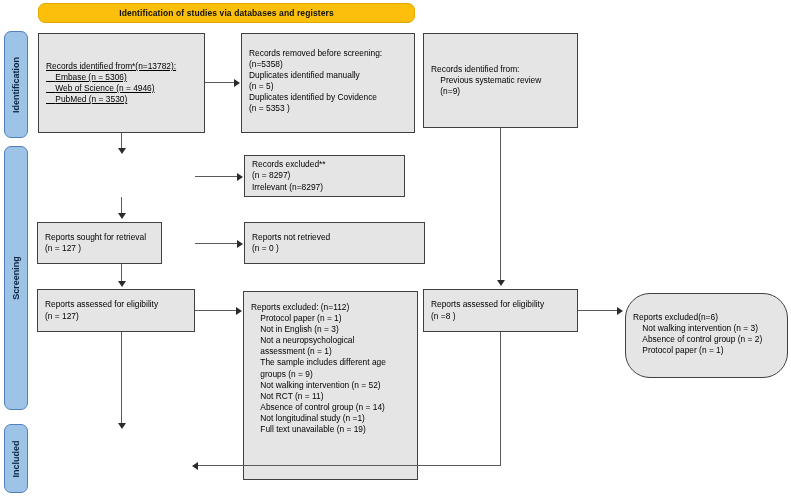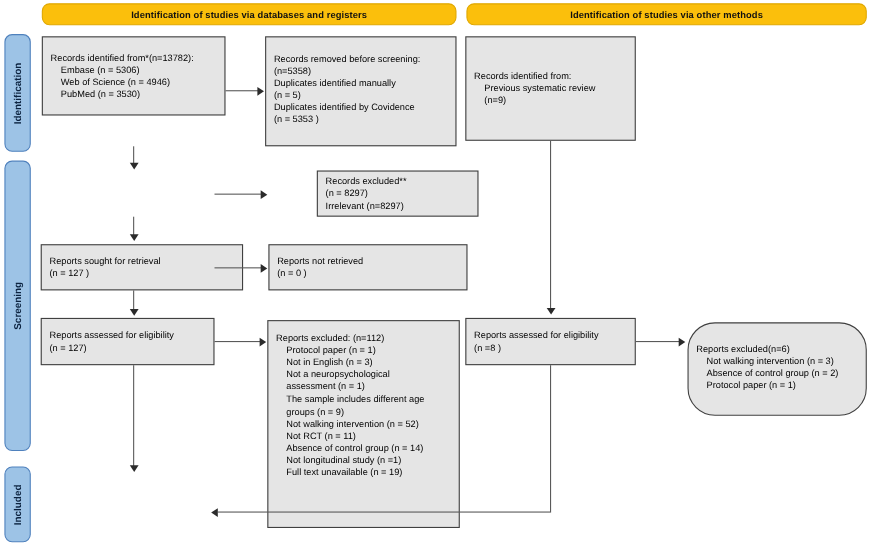--- a/index.html
+++ b/index.html
@@ -51,28 +51,28 @@
     box-sizing:border-box;
     display:flex;align-items:center;
     padding:4px 7px;
     font-size:8.4px;
     line-height:1.32;
     white-space:pre-wrap;
     color:#000;
   }
   .box .txt{display:block;width:100%;white-space:pre-wrap;}
 
-  #box-records-identified{left:38px;top:33px;width:167px;height:72px;}
+  #box-records-identified{left:38px;top:33px;width:167px;height:100px;text-decoration:underline;}
   #box-records-removed{left:241px;top:33px;width:174px;height:100px;align-items:flex-start;padding-top:14px;}
   #box-other-identified{left:423px;top:33px;width:155px;height:95px;}
 
   #box-records-screened{left:37px;top:155px;width:158px;height:42px;}
-  #box-records-excluded{left:244px;top:155px;width:147px;height:42px;margin-left:44px;}
-
-  #box-reports-sought{left:37px;top:222px;width:184px;height:42px;}
+  #box-records-excluded{left:244px;top:155px;width:161px;height:42px;}
+
+  #box-reports-sought{left:37px;top:222px;width:125px;height:42px;}
   #box-reports-not-retrieved{left:244px;top:222px;width:181px;height:42px;}
 
   #box-reports-assessed{left:37px;top:289px;width:158px;height:43px;}
   #box-reports-excluded{left:243px;top:291px;width:175px;height:189px;align-items:flex-start;padding-top:10px;}
 
   #box-other-assessed{left:423px;top:289px;width:155px;height:43px;}
   #box-other-excluded{left:625px;top:293px;width:163px;height:85px;align-items:flex-start;padding-top:18px;border-radius:25px;}
 
   #box-studies-included{left:37px;top:437px;width:153px;height:56px;}
 
@@ -85,23 +85,20 @@
   .arrow.left{border-top:4px solid transparent;border-bottom:4px solid transparent;border-right:6px solid #2b2b2b;}
   .arrow.down{border-left:4px solid transparent;border-right:4px solid transparent;border-top:6px solid #2b2b2b;}
 </style>
 </head>
 <body>
 
 <div class="canvas">
 
   <div class="phase-header" id="hdr-db">
     <span>Identification of studies via databases and registers</span>
-  </div>
-  <div class="phase-header" id="hdr-other">
-    <span>Identification of studies via other methods</span>
   </div>
 
   <div class="stage-bar" id="bar-identification">
     <span>Identification</span>
   </div>
   <div class="stage-bar" id="bar-screening">
     <span>Screening</span>
   </div>
   <div class="stage-bar" id="bar-included">
     <span>Included</span>

